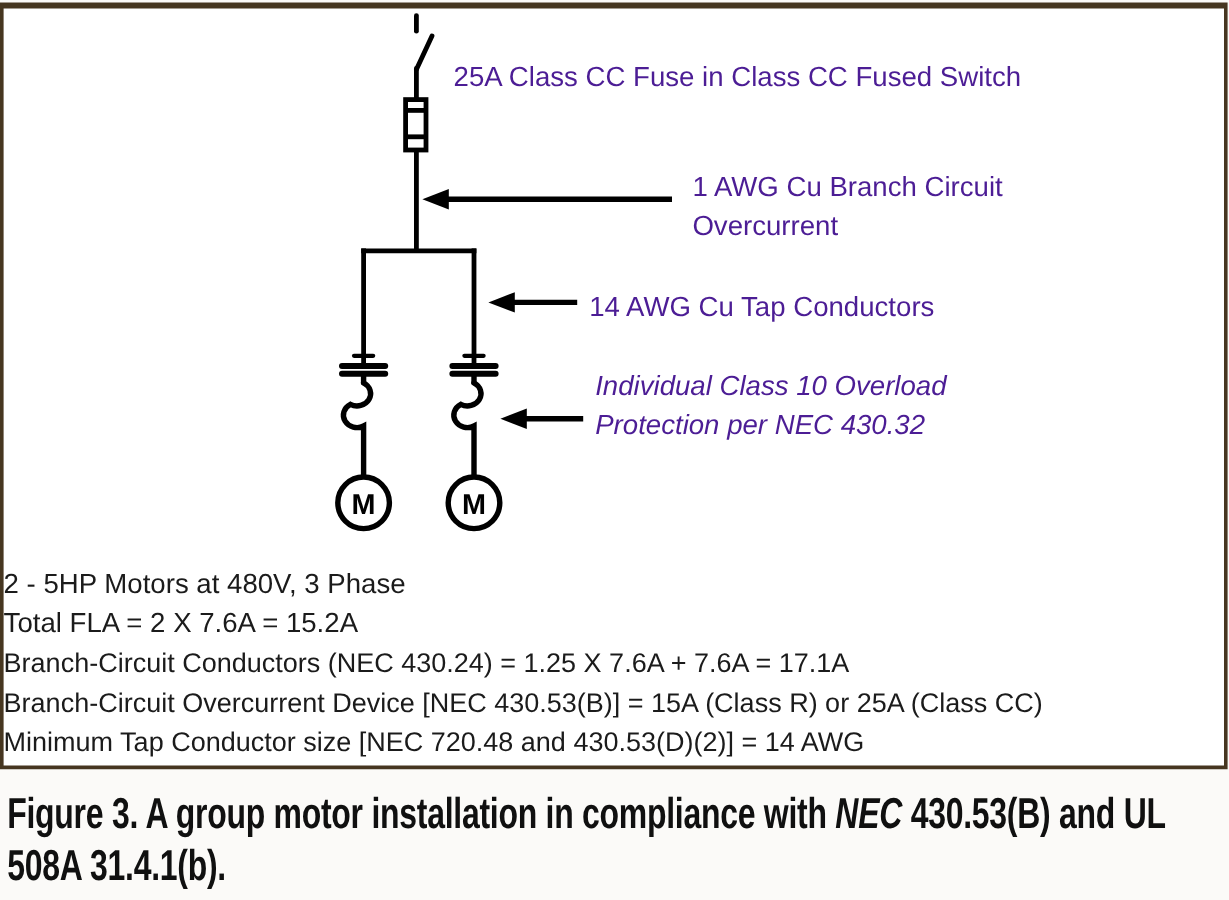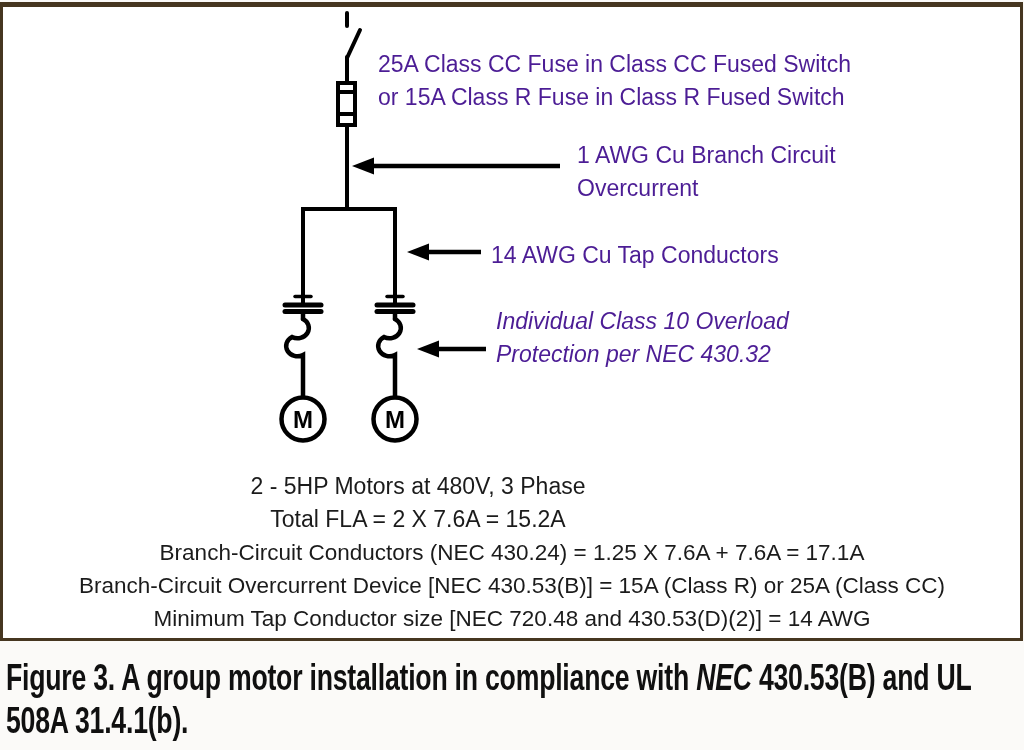--- a/index.html
+++ b/index.html
@@ -28,21 +28,21 @@
   }
   .diagram-label {
     position: absolute;
     font-size: 23px;
     line-height: 33px;
     color: #4c1d95;
     white-space: nowrap;
   }
   .spec-block {
     position: absolute;
-    text-align: center;
+    text-align: left;
     font-size: 23px;
     line-height: 33px;
     color: #1b1b1b;
     white-space: nowrap;
   }
   .spec-block-1 { left: 3px; top: 470px; width: 830px; }
   .spec-block-2 { left: 3px; top: 536px; width: 1018px; font-size: 22.5px; }
   .caption {
     position: absolute;
     left: 6px; top: 656px;
@@ -136,21 +136,20 @@
     </g>
 
     <g>
       <path d="M436,349 L486,349" stroke="#000" stroke-width="4.5"></path>
       <polygon points="417,349 439,340.5 439,357.5" fill="#000"></polygon>
     </g>
   </svg>
 
   <div class="diagram-label" style="left:378px; top:48px;">
     <div>25A Class CC Fuse in Class CC Fused Switch</div>
-    <div>or 15A Class R Fuse in Class R Fused Switch</div>
   </div>
 
   <div class="diagram-label" style="left:577px; top:139px;">
     <div>1 AWG Cu Branch Circuit</div>
     <div>Overcurrent</div>
   </div>
 
   <div class="diagram-label" style="left:491px; top:239px;">14 AWG Cu Tap Conductors</div>
 
   <div class="diagram-label" style="left:496px; top:305px;font-style:italic;">

